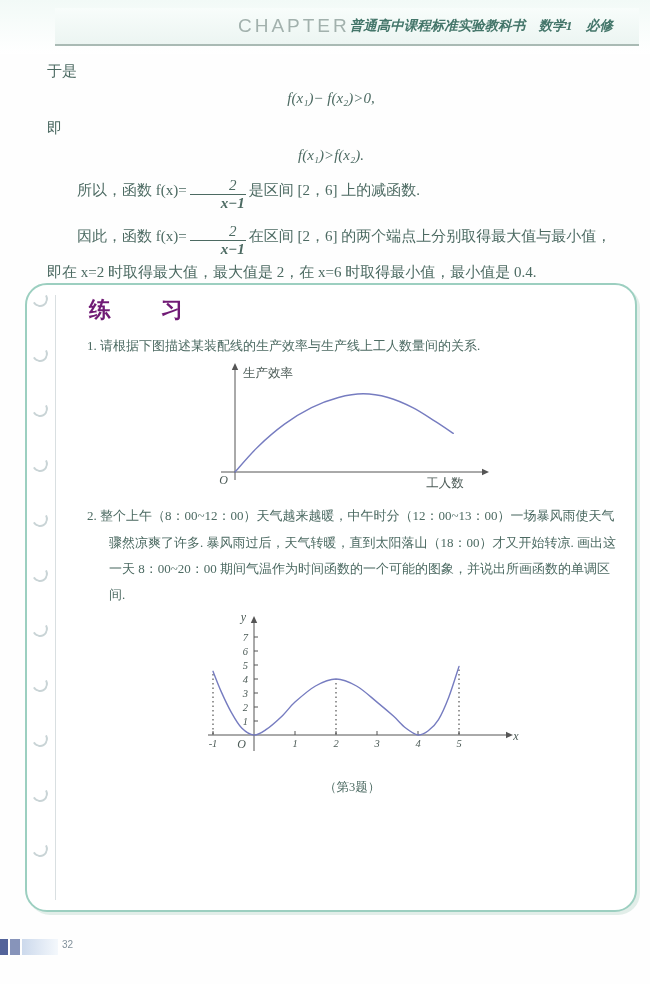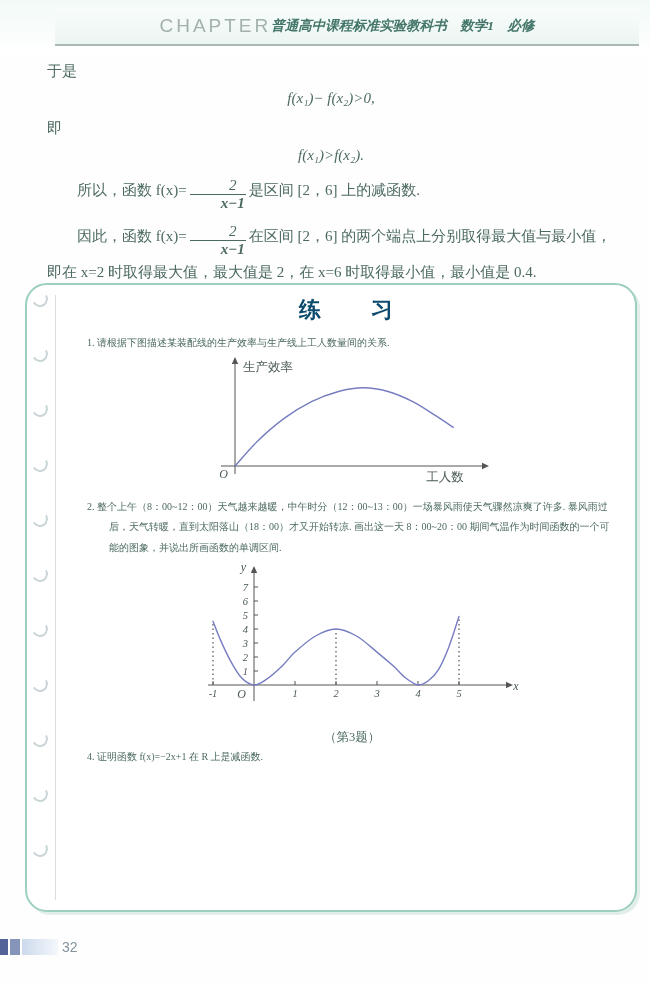--- a/index.html
+++ b/index.html
@@ -4,21 +4,21 @@
 <style>
   html,body{margin:0;padding:0;background:#ddd;}
   .page{position:relative;width:650px;height:984px;margin:0 auto;background:#fefefe;
         font-family:"Liberation Serif","DejaVu Serif",serif;color:#4c6a62;overflow:hidden;}
   .top-tint{position:absolute;left:0;top:0;width:100%;height:54px;
             background:linear-gradient(180deg,#f2faf7,#ffffff);}
   
   .header{position:absolute;left:55px;top:8px;width:584px;height:38px;box-sizing:border-box;
           background:linear-gradient(180deg,#f8fdfb,#ecf5f2);
           border-bottom:2px solid #a9bab4;display:flex;align-items:center;
-          justify-content:center;padding:0 26px;}
+          justify-content:flex-end;padding:0 26px;}
   .chapter{font-family:"Liberation Sans","DejaVu Sans",sans-serif;font-size:19px;
            color:#a2b1ad;letter-spacing:3px;}
   .booktitle{font-size:13.5px;font-weight:bold;font-style:italic;color:#44766a;}
   
   .solution{position:absolute;left:47px;top:56px;width:568px;font-size:15px;}
   .lead{margin:6px 0 2px 0;}
   .formula{text-align:center;font-style:italic;margin:9px 0 12px 0;}
   .para{text-indent:2em;line-height:1.95;margin:4px 0 10px 0;}
   .frac{display:inline-block;vertical-align:-0.85em;text-align:center;font-style:italic;
         margin:0 3px;line-height:1.15;}
@@ -27,33 +27,33 @@
   
   .exbox{position:absolute;left:25px;top:283px;width:612px;height:629px;box-sizing:border-box;
          border:2px solid #9ccfc0;border-radius:22px;background:#fff;
          box-shadow:3px 3px 0 #e2eee9;}
   .exrule{position:absolute;left:28px;top:10px;bottom:10px;width:1px;background:#d9dfe1;}
   .hole{position:absolute;left:5px;width:16px;height:16px;border-radius:50%;box-sizing:border-box;
         border:2px solid #c9d4d6;border-top-color:transparent;border-left-color:transparent;
         transform:rotate(15deg);background:transparent;}
   .excontent{position:absolute;left:38px;top:4px;right:6px;bottom:4px;padding:2px 12px 0 22px;}
   .extitle{font-family:"Liberation Sans","DejaVu Sans",sans-serif;font-size:22px;font-weight:bold;
-           color:#0c4a6e;letter-spacing:14px;margin:4px 0 8px 2px;text-align:center;}
-  .prob{font-size:10px;line-height:2.02;margin:1px 0;padding-left:22px;text-indent:-22px;}
+           color:#701a75;letter-spacing:14px;margin:4px 0 8px 2px;}
+  .prob{font-size:13px;line-height:2.02;margin:1px 0;padding-left:22px;text-indent:-22px;}
   .fig{text-align:center;margin:0;}
   .fig figcaption{font-size:12.5px;margin-top:2px;}
   svg{display:inline-block;}
   
   .footer{position:absolute;left:0;top:938px;width:100%;height:22px;}
   .blk1{position:absolute;left:0;top:1px;width:8px;height:16px;background:#53639a;}
   .blk2{position:absolute;left:10px;top:1px;width:10px;height:16px;background:#8794ba;}
   .blkgrad{position:absolute;left:22px;top:1px;width:36px;height:16px;
            background:linear-gradient(90deg,#ccd9ec,#f4f8fc);}
   .pagenum{position:absolute;left:62px;top:1px;font-family:"Liberation Sans",sans-serif;
-           font-size:14px;color:#83929c;}
+           font-size:10px;color:#83929c;}
 </style>
 </head>
 <body>
 
 <div class="page">
   <div class="top-tint"></div>
 
   <div class="header">
     <span class="chapter">CHAPTER</span>
     <span class="booktitle">普通高中课程标准实验教科书　数学1　必修</span>
@@ -140,21 +140,20 @@
             <line x1="160" y1="125" x2="160" y2="70" stroke="#444" stroke-width="1.1" stroke-dasharray="1.5,3"></line>
             <line x1="283" y1="125" x2="283" y2="57.39999999999999" stroke="#444" stroke-width="1.1" stroke-dasharray="1.5,3"></line>
             <path d="M37,62.300000000000004 C38.36666666666667,65.68333333333334 42.12499999999999,75.71666666666667 45.199999999999996,82.6 C48.275,89.48333333333332 52.03333333333333,97.53333333333333 55.45,103.6 C58.866666666666674,109.66666666666666 61.94166666666667,115.26666666666667 65.7,119 C69.45833333333334,122.73333333333333 73.9,125.76666666666667 78,126 C82.1,126.23333333333333 85.51666666666667,123.66666666666667 90.3,120.4 C95.08333333333333,117.13333333333334 101.91666666666667,110.95 106.7,106.4 C111.48333333333333,101.85000000000001 113.53333333333333,98 119,93.1 C124.46666666666667,88.19999999999999 132.66666666666666,80.85 139.5,77 C146.33333333333334,73.15 153.16666666666666,70 160,70 C166.83333333333334,70 173.66666666666666,73.15 180.5,77 C187.33333333333334,80.85 194.85,88.08333333333333 201,93.1 C207.15,98.11666666666666 212.61666666666667,102.78333333333333 217.4,107.1 C222.18333333333334,111.41666666666666 225.60000000000002,115.85 229.70000000000002,119 C233.8,122.15 238.24166666666667,125.53333333333333 242,126 C245.75833333333333,126.46666666666667 248.83333333333334,124.36666666666666 252.25,121.8 C255.66666666666666,119.23333333333333 259.0833333333333,116.19999999999999 262.5,110.6 C265.9166666666667,105 269.3333333333333,97.06666666666666 272.75,88.19999999999999 C276.1666666666667,79.33333333333331 281.2916666666667,62.533333333333324 283,57.39999999999999" fill="none" stroke="#767cc0" stroke-width="1.4" stroke-linecap="round"></path>
             <text x="340" y="131" text-anchor="middle" font-size="12" fill="#4c5b57" font-family="&quot;Liberation Serif&quot;,serif" font-style="italic">x</text>
             <text x="70" y="12" text-anchor="end" font-size="12" fill="#4c5b57" font-family="&quot;Liberation Serif&quot;,serif" font-style="italic">y</text>
             <text x="70" y="139" text-anchor="end" font-size="12" fill="#4c5b57" font-family="&quot;Liberation Serif&quot;,serif" font-style="italic">O</text>
           </svg>
         <figcaption>（第3题）</figcaption>
       </figure>
 
-      <p class="prob">4. 证明函数 f(x)=−2x+1 在 R 上是减函数.</p>
     </div>
   </div>
 
   <div class="footer">
     <span class="blk1"></span>
     <span class="blk2"></span>
     <span class="blkgrad"></span>
     <span class="pagenum">32</span>
   </div>
 </div>

